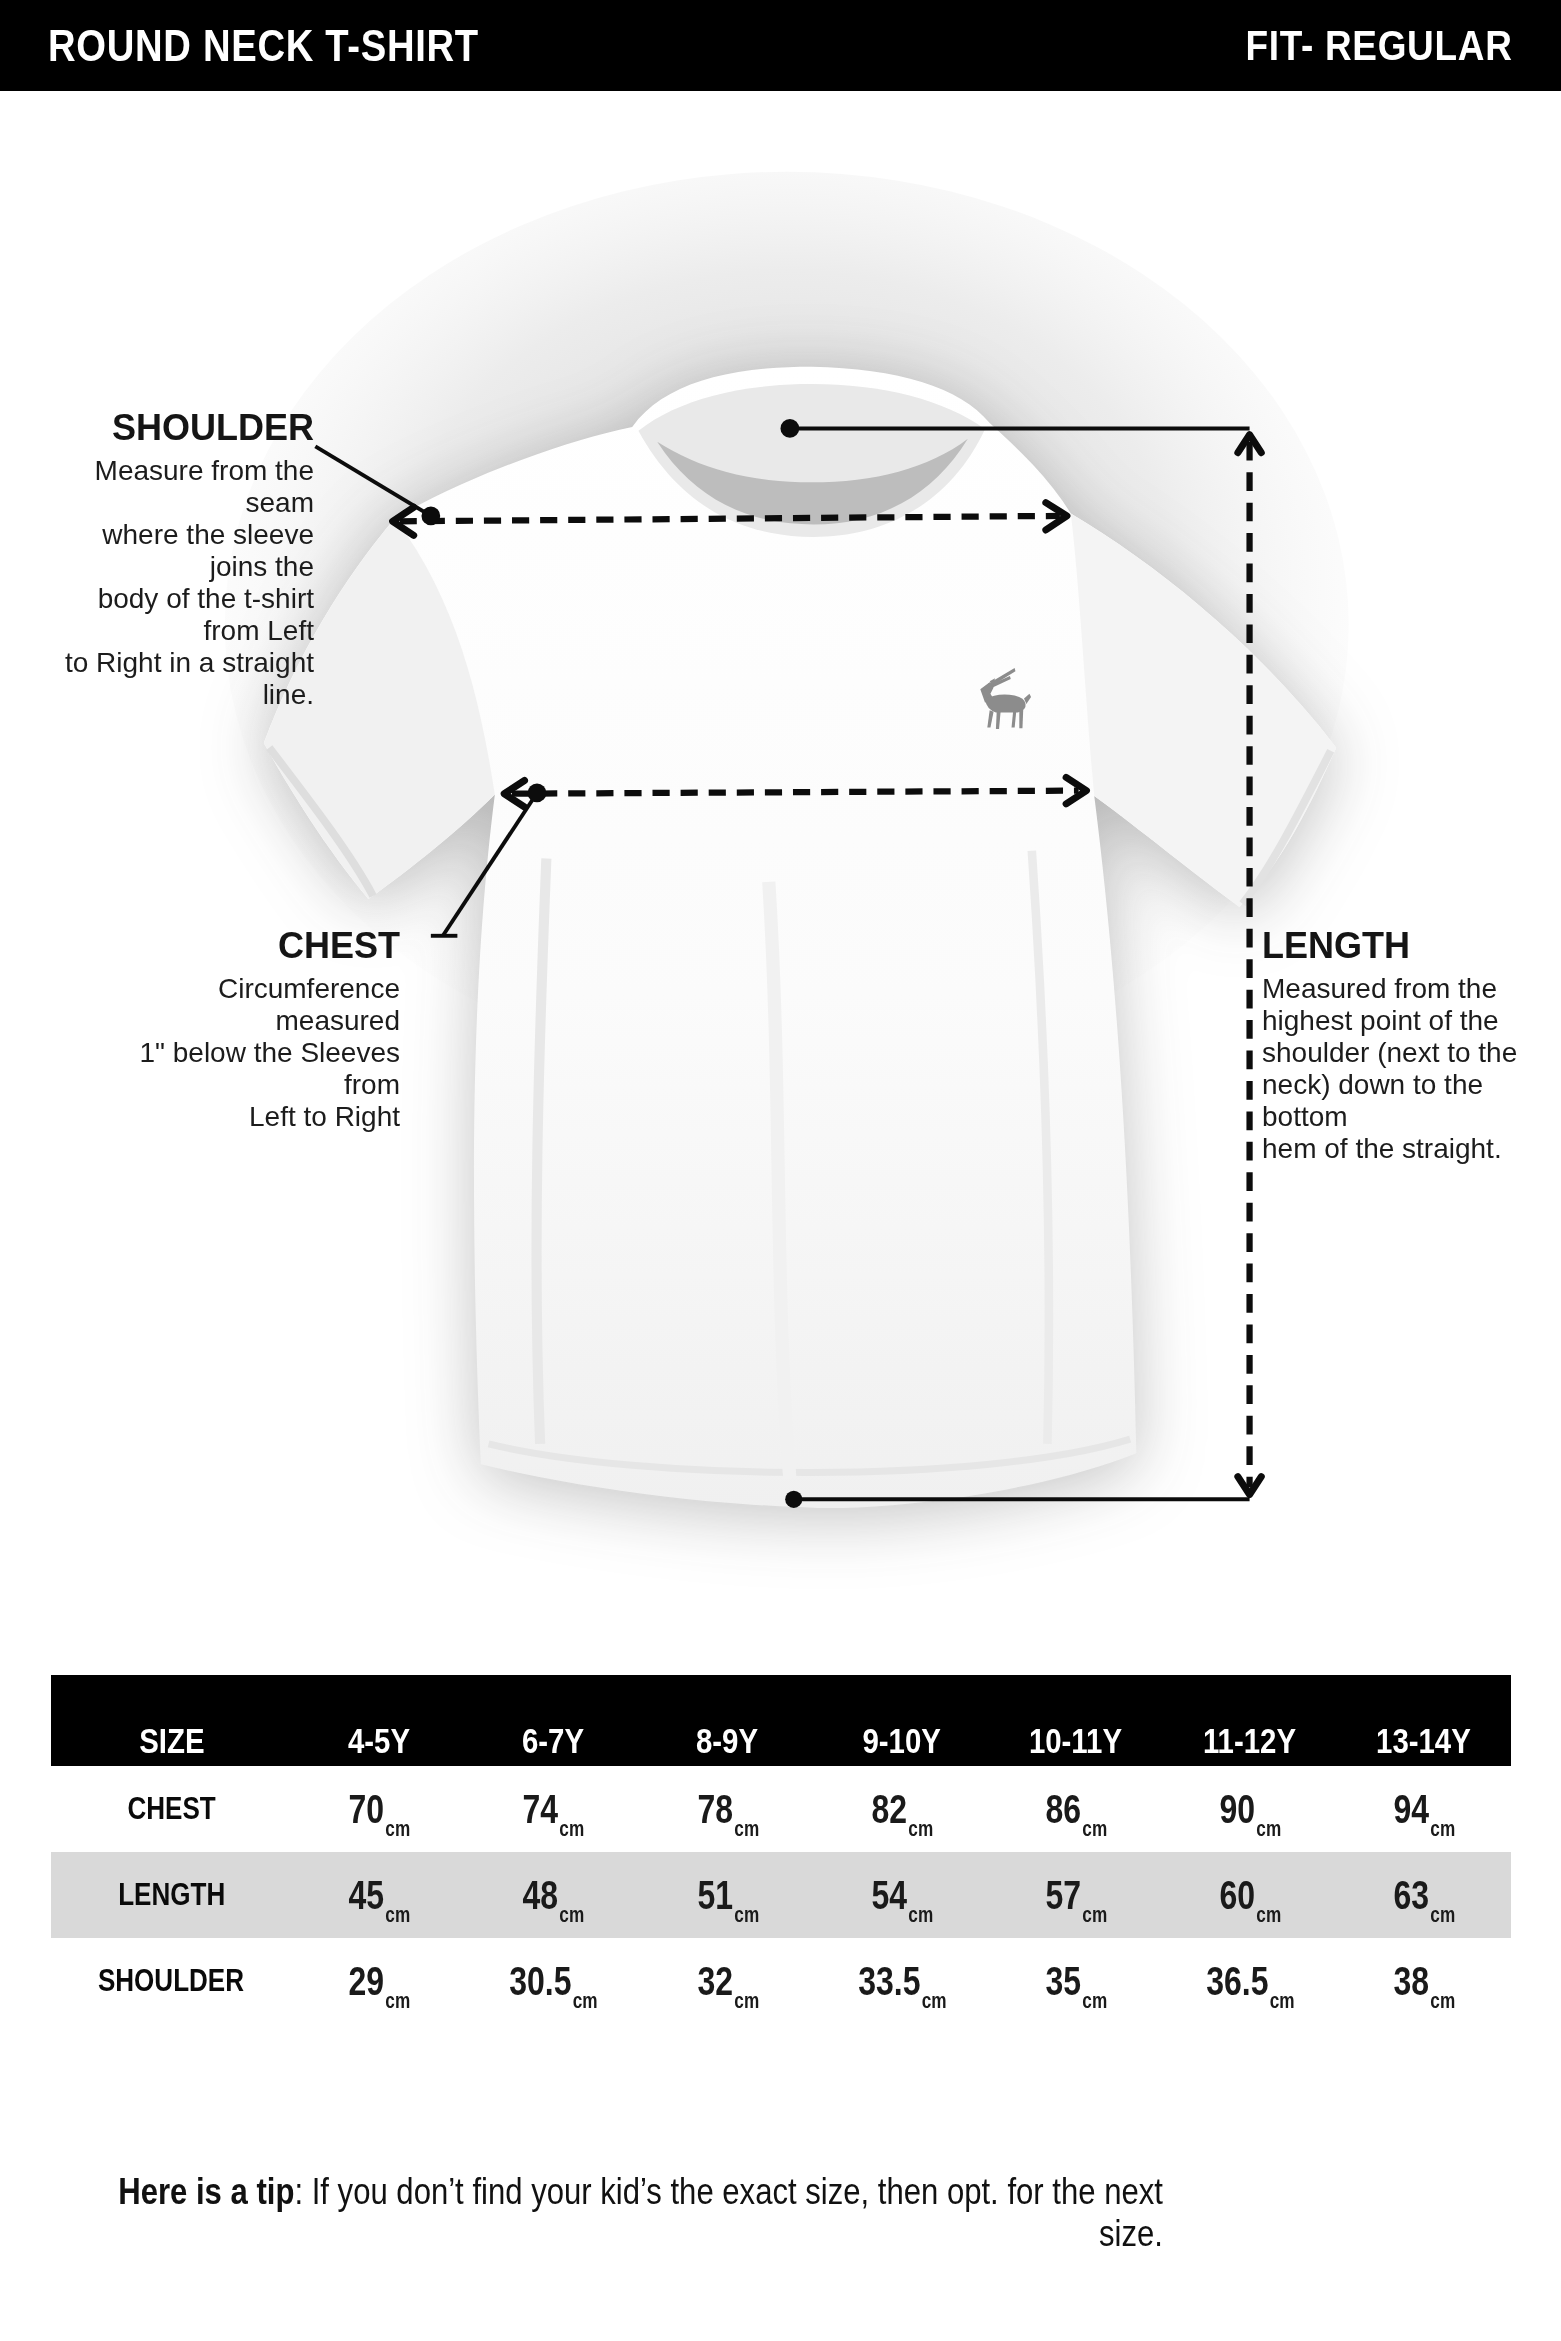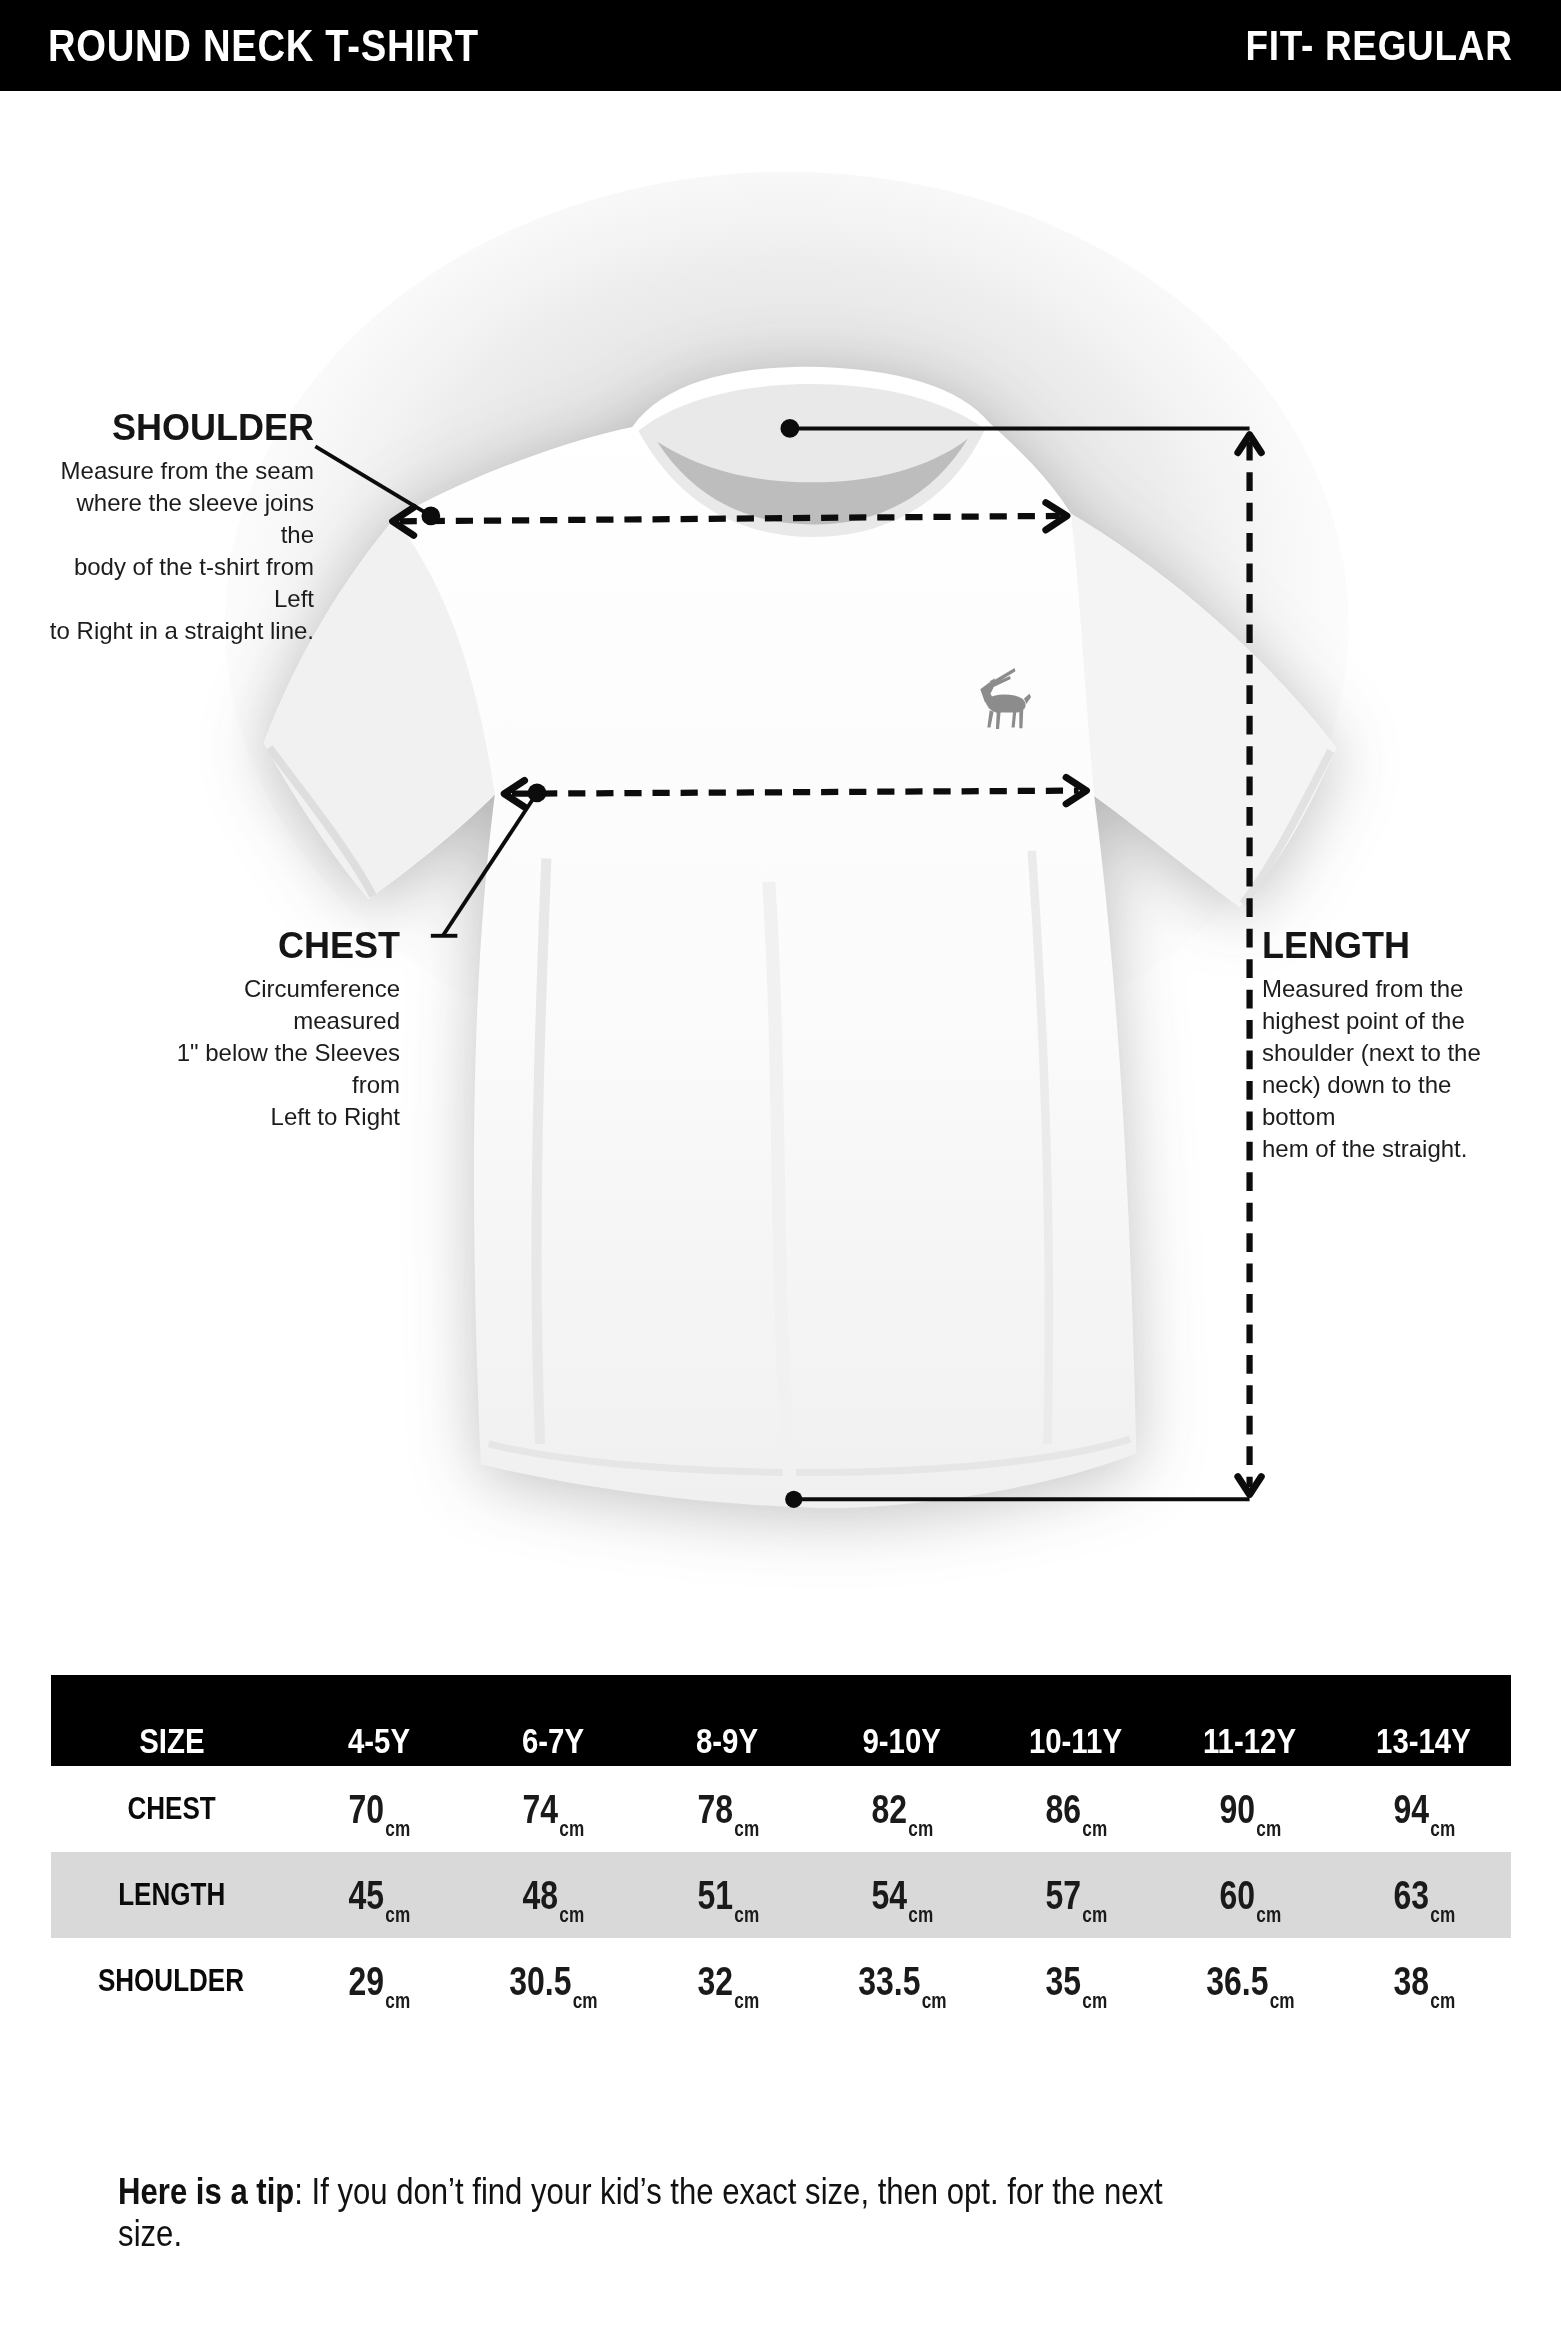--- a/index.html
+++ b/index.html
@@ -16,39 +16,39 @@
   .cxR{display:inline-block;transform:scaleX(.88);transform-origin:right center;}
   .cxC{display:inline-block;transform:scaleX(.84);transform-origin:center center;}
   .cxN{display:inline-block;transform:scaleX(.78);transform-origin:center center;}
 
   
   .figure-svg{position:absolute;left:0;top:0;width:1561px;height:1639px;}
 
   
   .ann{position:absolute;}
   .ann h2{margin:0 0 7.8px 0;font-size:36px;font-weight:bold;color:#151515;line-height:1.05;}
-  .ann .line{font-size:24px;line-height:32px;color:#1c1c1c;}
+  .ann .line{font-size:28px;line-height:32px;color:#1c1c1c;}
   .ann-shoulder{top:409px;left:44px;width:270px;text-align:right;}
   .ann-chest{top:927px;left:133px;width:267px;text-align:right;}
   .ann-length{top:927px;left:1262px;width:269px;text-align:left;}
 
   
   .size-table{position:absolute;left:51px;top:1675px;width:1460px;}
   .trow{display:grid;grid-template-columns:16.5% repeat(7,1fr);align-items:center;}
   .thead{background:#000;height:91px;}
   .thead .cell{color:#fff;font-weight:bold;font-size:35px;text-align:center;margin-top:40px;}
   .drow{height:86px;background:#fff;}
   .drow.alt{background:#d9d9d9;}
   .drow .label{font-weight:bold;font-size:31px;text-align:center;color:#0a0a0a;}
   .drow .val{text-align:center;font-size:41px;font-weight:700;color:#1a1a1a;}
   .val sub{font-size:22px;position:relative;top:4.7px;left:1.6px;line-height:0;}
 
   
-  .tip{position:absolute;top:2134px;left:0;width:1264px;text-align:left;
-       font-size:37px;color:#111;padding-left:17px;}
+  .tip{position:absolute;top:2134px;left:0;width:1264px;text-align:right;
+       font-size:37px;color:#111;}
 </style>
 </head>
 <body>
 
 <div class="page">
 
   <header class="topbar">
     <span class="title"><span class="cxL">ROUND NECK T-SHIRT</span></span>
     <span class="fit"><span class="cxR">FIT- REGULAR</span></span>
   </header>

